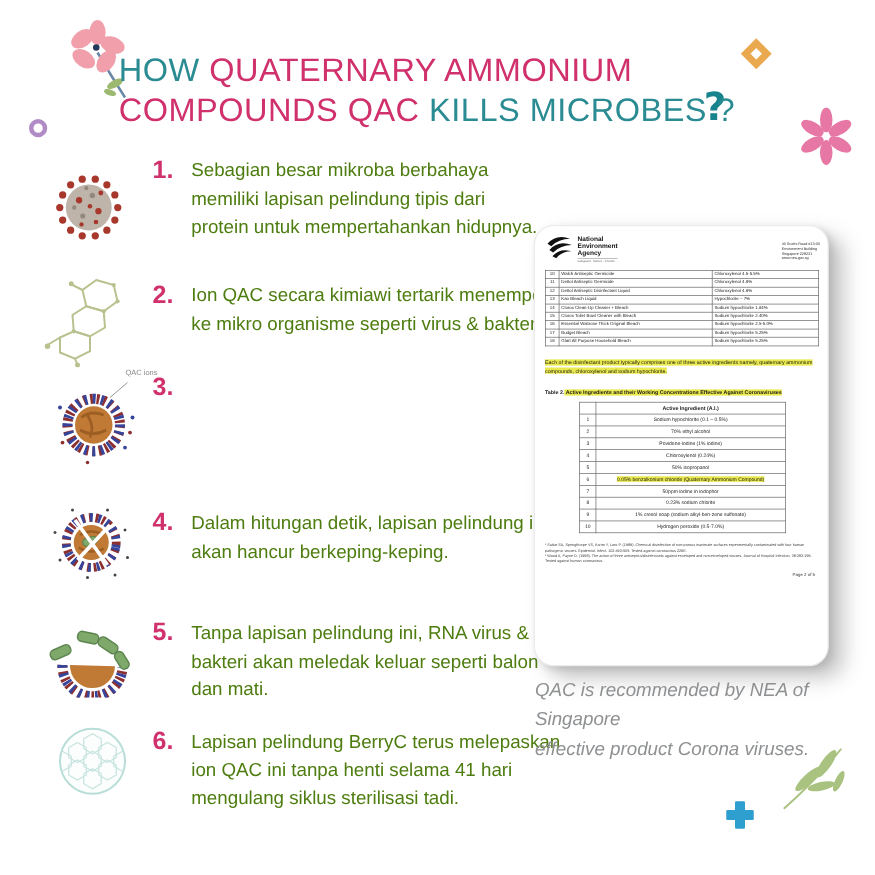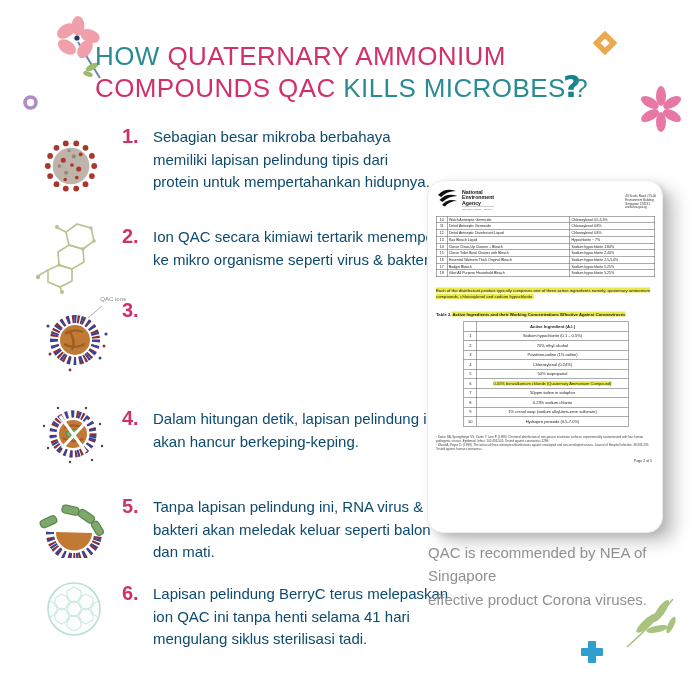--- a/index.html
+++ b/index.html
@@ -9,21 +9,21 @@
 
   
   .title { position:absolute; left:95px; top:40px; width:530px; 
            font-size:26px; font-weight:400; letter-spacing:.4px; line-height:32px; }
   .title .teal { color:#2a8b93; }
   .title .pink { color:#d0306b; }
 
   
   .step { position:absolute; display:flex; gap:7px; }
   .step-num { color:#d0306b; font-weight:800; font-size:20px; line-height:21px; flex:0 0 24px; }
-  .step-text { color:#0c4a6e; font-size:15px; line-height:1.5; }
+  .step-text { color:#4d7c0f; font-size:15px; line-height:1.5; }
 
   .icon-box { position:absolute; }
   .qac-label { position:absolute; font-size:6px; color:#888; white-space:nowrap; }
 
   
   .doc-card { position:absolute; left:427px; top:180px; width:236px; height:353px;
               background:#fff; border-radius:16px; overflow:hidden;
               border:1px solid #ececec;
               box-shadow:12px 9px 16px rgba(130,130,130,.45), 3px 3px 6px rgba(150,150,150,.3); }
   .doc-inner { width:472px; transform:scale(0.5); transform-origin:0 0; padding:16px 16px 0 16px; color:#1c1c1c; }
@@ -48,21 +48,21 @@
   .t2 { width:330px; margin:8px auto 0 auto; font-size:8px; }
   .t2 td, .t2 th { border:1px solid #555; padding:4px 4px; text-align:center; line-height:1.25; }
   .t2 th { font-size:8.5px; }
   .t2 .no { width:26px; }
 
   .doc-footnotes { margin-top:16px; font-size:6px; line-height:1.4; color:#444; width:438px; }
   .doc-page { margin-top:14px; text-align:right; font-size:7px; color:#333; padding-right:8px; }
 
   
   .caption { position:absolute; left:428px; top:541px; width:262px;
-             font-size:15px; line-height:1.55; color:#8e9092; }
+             font-style:italic; font-size:15px; line-height:1.55; color:#8e9092; }
 
   
   .deco { position:absolute; }
   .qmark { font-family:"DejaVu Sans", sans-serif; font-weight:bold; font-size:31px; color:#17838d; }
 </style>
 </head>
 <body>
 
 <div class="canvas">
 

